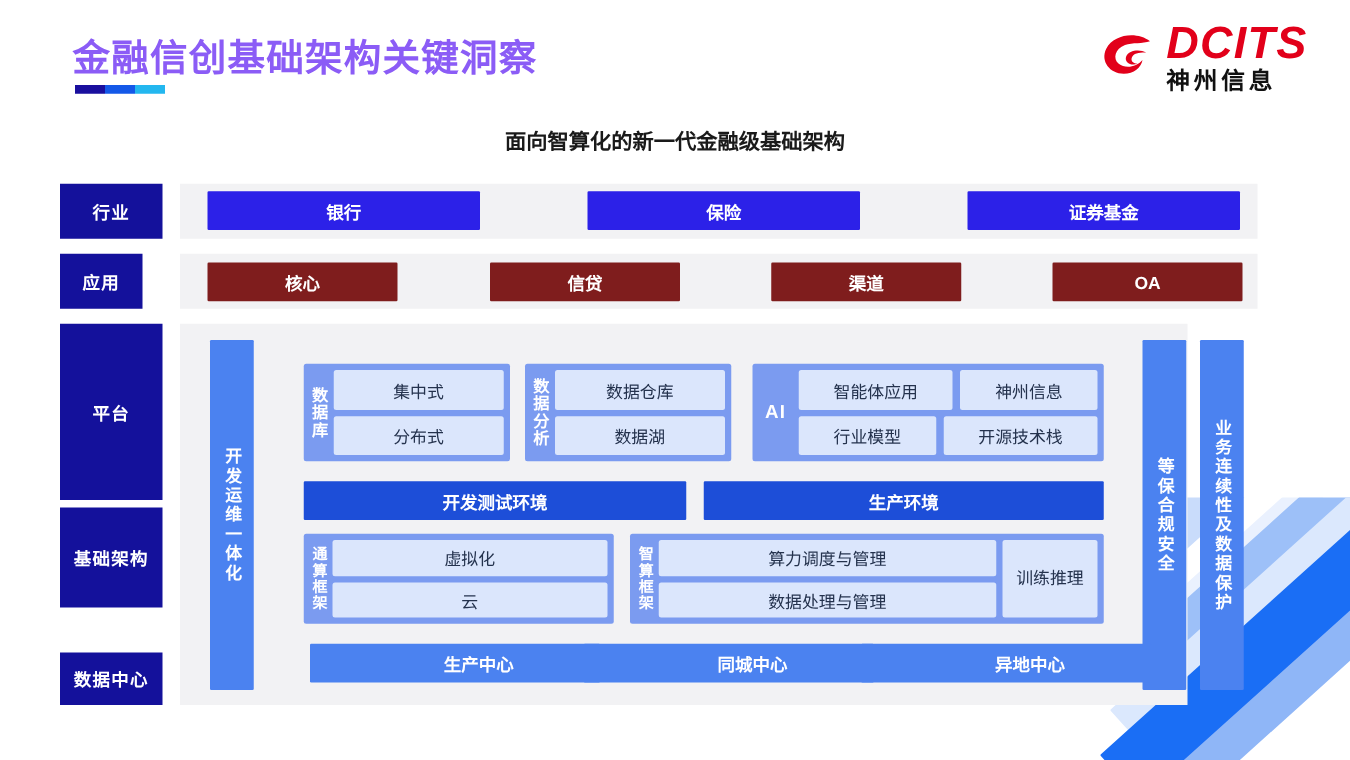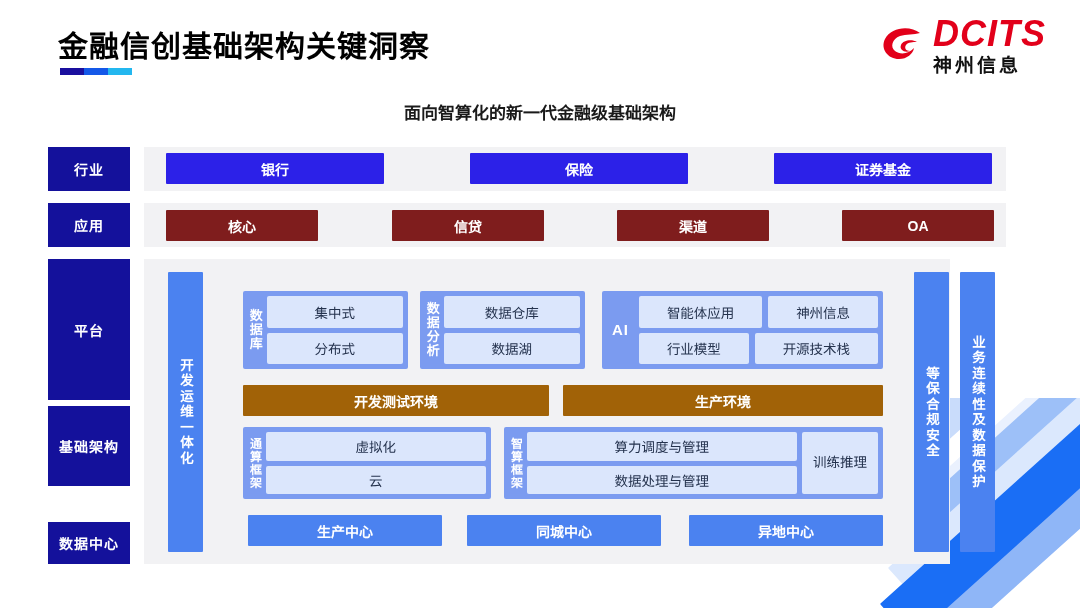--- a/index.html
+++ b/index.html
@@ -10,21 +10,21 @@
   }
   .slide{position:absolute;inset:0;overflow:hidden;}
 
   
   .deco{position:absolute;right:0;bottom:0;width:300px;height:210px;overflow:hidden;pointer-events:none;}
   .deco i{position:absolute;display:block;transform:rotate(-42deg);transform-origin:0 0;border-radius:1px;}
 
   
   .title{
     position:absolute;left:58px;top:22px;
-    font-size:30px;font-weight:bold;color:#000000;letter-spacing:1px;
+    font-size:30px;font-weight:bold;color:#8b5cf6;letter-spacing:1px;
     white-space:nowrap;
   }
   .title-rule{position:absolute;left:60px;top:68px;display:flex;height:7px;width:72px;}
   .title-rule span{display:block;height:100%;}
   .logo{position:absolute;right:34px;top:16px;display:flex;align-items:center;gap:8px;}
   .logo-mark{width:46px;height:46px;position:relative;flex:0 0 auto;}
   .logo-txt{display:flex;flex-direction:column;line-height:1;}
   .logo-en{font-size:36px;font-weight:bold;color:#e2001a;font-style:italic;letter-spacing:1px;}
   .logo-cn{font-size:19px;font-weight:bold;color:#111;letter-spacing:3px;margin-top:4px;}
 
@@ -43,22 +43,22 @@
   }
   .panel{position:absolute;background:#f2f2f4;}
 
   .bar{
     display:flex;align-items:center;justify-content:center;
     color:#fff;font-weight:bold;font-size:14px;border-radius:1px;
     position:absolute;
   }
   .bar.ind{background:#2c21e8;}
   .bar.app{background:#7f1d1d;}
-  .bar.env{background:#a16207;font-size:14px;}
-  .bar.dc{background:#4b82f0;}
+  .bar.env{background:#1d4ed8;font-size:14px;}
+  .bar.dc{background:#4b82f0;padding-left:38px;}
 
   .vstrip{
     position:absolute;background:#4b82f0;color:#fff;font-weight:bold;font-size:13.5px;
     display:flex;align-items:center;justify-content:center;text-align:center;
     line-height:1.12;border-radius:1px;
   }
   .vstrip span{writing-mode:vertical-rl;text-orientation:upright;letter-spacing:2px;}
 
   
   .group{position:absolute;background:#7b9bf0;display:flex;align-items:stretch;border-radius:2px;padding:5px;box-sizing:border-box;gap:5px;}
@@ -110,21 +110,21 @@
     </div>
   </div>
 
   <div class="subtitle">面向智算化的新一代金融级基础架构</div>
 
   <div class="diagram">
 
     <div class="navy" style="left:48px;top:7px;width:82px;height:44px;">
       <span>行业</span>
     </div>
-    <div class="navy" style="left:48px;top:63px;width:82px;height:44px;">
+    <div class="navy" style="left:48px;top:63px;width:66px;height:44px;">
       <span>应用</span>
     </div>
     <div class="navy" style="left:48px;top:119px;width:82px;height:141px;">
       <span>平台</span>
     </div>
     <div class="navy" style="left:48px;top:266px;width:82px;height:80px;">
       <span>基础架构</span>
     </div>
     <div class="navy" style="left:48px;top:382px;width:82px;height:42px;">
       <span>数据中心</span>

